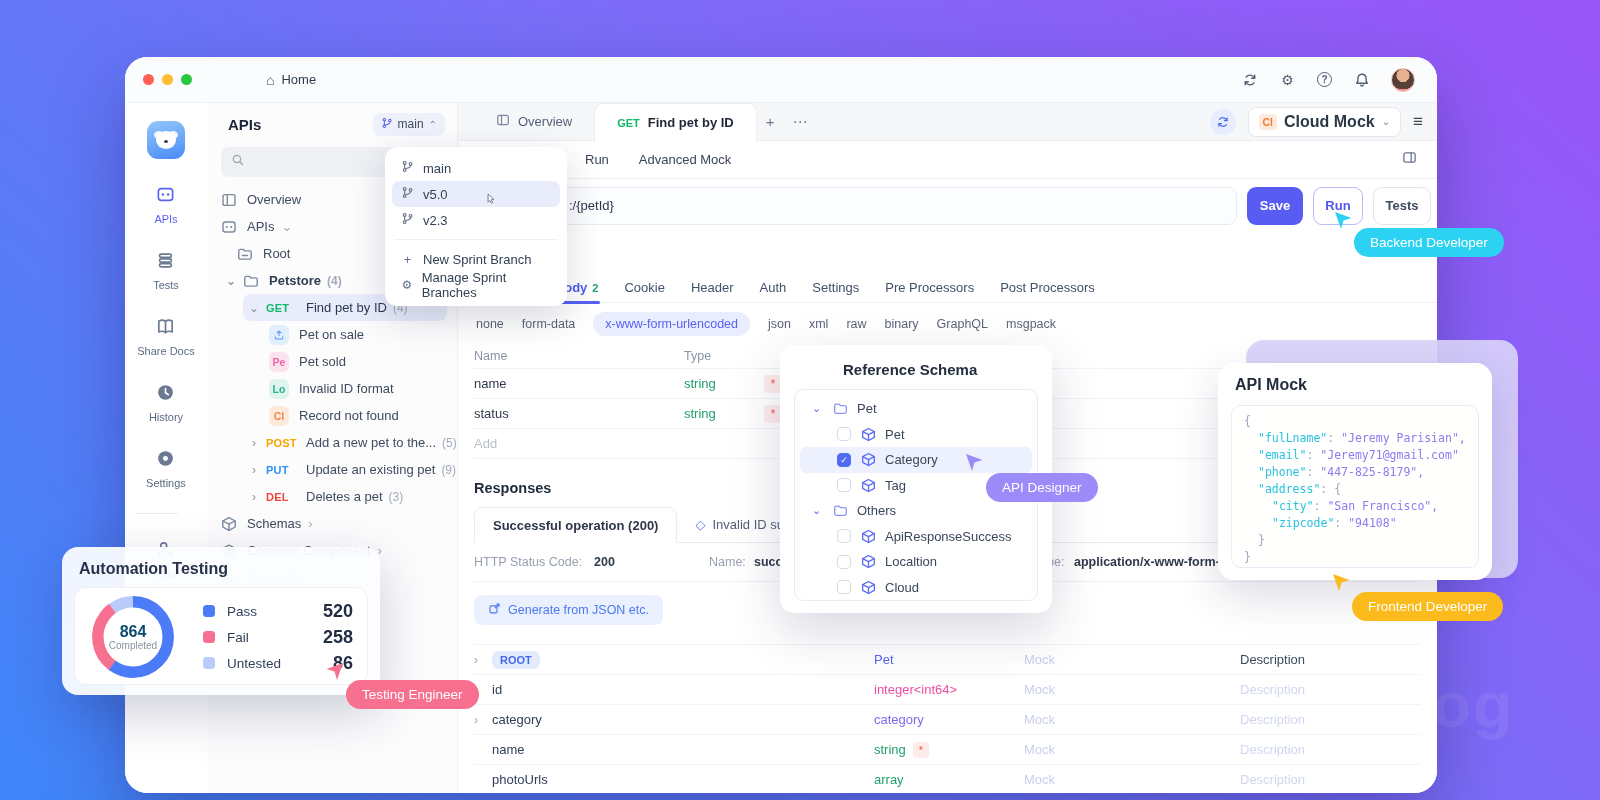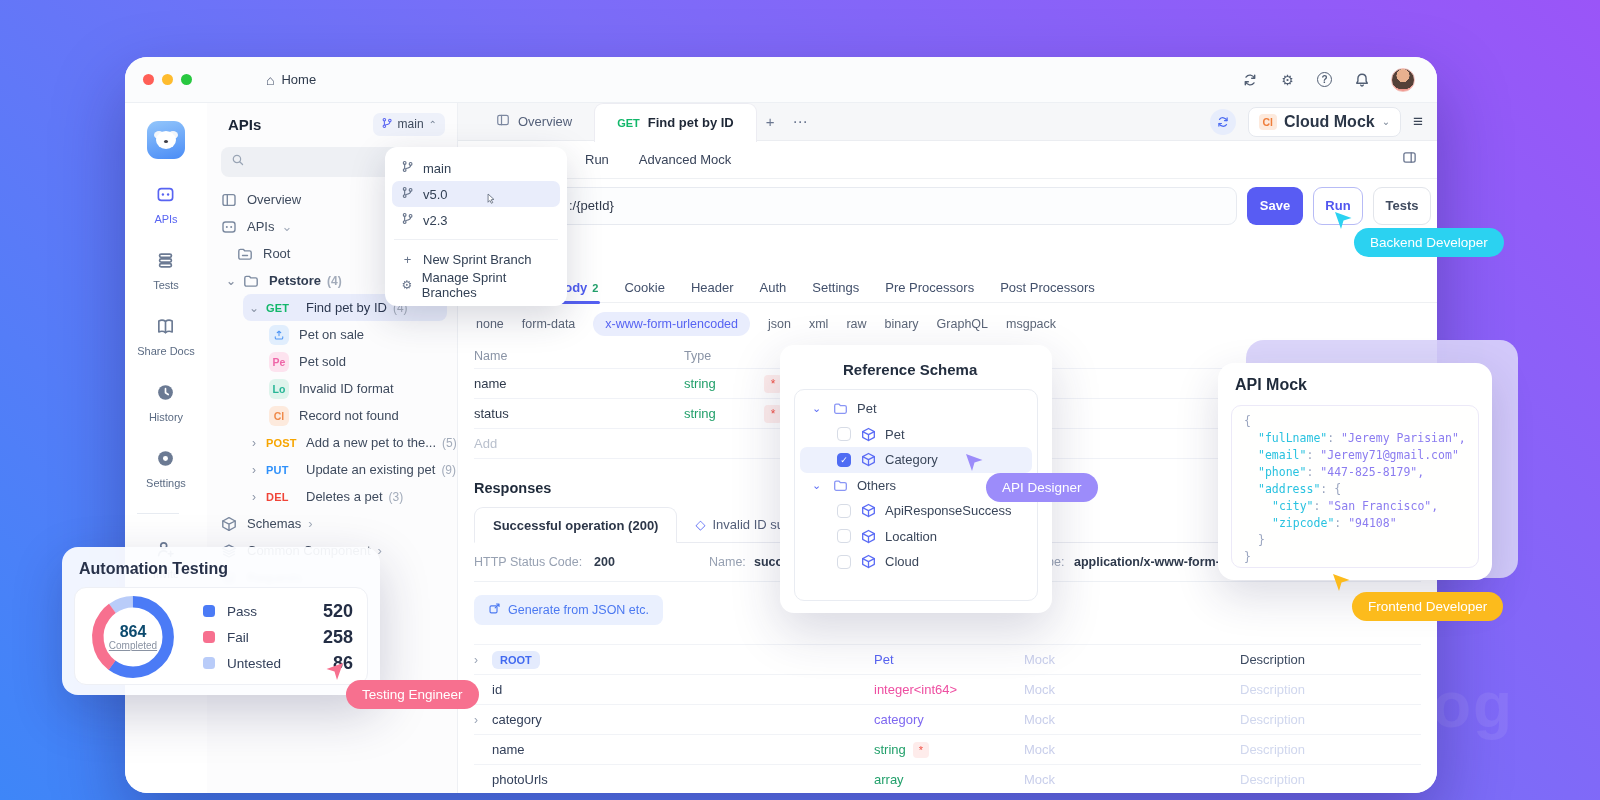--- a/index.html
+++ b/index.html
@@ -193,21 +193,21 @@
   .cursor { position:absolute; z-index:21; width:22px; height:22px; }
 
   .autocard { position:absolute; left:62px; top:547px; width:318px; height:148px; z-index:14;
     background:rgba(252,253,255,.94); border-radius:16px; box-shadow:0 18px 50px rgba(30,30,80,.22); }
   .ac-title { font-size:16px; font-weight:700; color:#28324a; margin:13px 0 0 17px; }
   .ac-inner { position:absolute; left:12px; right:12px; top:40px; bottom:10px; background:#fff; border:1px solid #eef0f5;
     border-radius:12px; }
   .donut-wrap { position:absolute; left:14px; top:5px; width:88px; height:88px; }
   .donut-center { position:absolute; inset:0; display:flex; flex-direction:column; align-items:center; justify-content:center; }
   .dc-val { font-size:16px; font-weight:700; color:#0c4a6e; line-height:17px; }
-  .dc-lab { font-size:10px; color:#8a93a3;text-decoration:underline; }
+  .dc-lab { font-size:10px; color:#8a93a3; }
   .legend { position:absolute; left:128px; top:10px; right:14px; }
   .leg-row { display:flex; align-items:center; height:26px; }
   .leg-sw { width:12px; height:12px; border-radius:3.5px; margin-right:12px; flex:none; }
   .leg-lab { font-size:13.5px; color:#33405a; }
   .leg-val { margin-left:auto; font-size:18px; font-weight:600; color:#232d44; }
 </style>
 </head>
 <body>
 
 <div class="stage">
@@ -684,20 +684,28 @@
         </div>
         <div class="rs-row hl">
           <span class="cbx on">✓</span>
           <span class="cube"><svg viewBox="0 0 16 16" fill="none" stroke="currentColor" stroke-width="1.4" stroke-linecap="round" stroke-linejoin="round">
               <path d="M8 1.6 14.2 5v6L8 14.4 1.8 11V5Z"></path>
               <path d="M1.8 5 8 8.2 14.2 5M8 8.2v6.2"></path>
             </svg></span>
           <span>Category</span>
         </div>
         <div class="rs-row">
+          <span class="cbx"></span>
+          <span class="cube"><svg viewBox="0 0 16 16" fill="none" stroke="currentColor" stroke-width="1.4" stroke-linecap="round" stroke-linejoin="round">
+              <path d="M8 1.6 14.2 5v6L8 14.4 1.8 11V5Z"></path>
+              <path d="M1.8 5 8 8.2 14.2 5M8 8.2v6.2"></path>
+            </svg></span>
+          <span>Tag</span>
+        </div>
+        <div class="rs-row">
           <span class="fchev">⌄</span>
           <span class="ficon"><svg viewBox="0 0 16 16" fill="none" stroke="currentColor" stroke-width="1.4" stroke-linecap="round" stroke-linejoin="round">
               <path d="M1.8 5c0-.9.7-1.6 1.6-1.6h3.1l1.4 1.5h4.7c.9 0 1.6.7 1.6 1.6v5c0 .9-.7 1.6-1.6 1.6H3.4c-.9 0-1.6-.7-1.6-1.6z"></path>
             </svg></span>
           <span>Others</span>
         </div>
         <div class="rs-row">
           <span class="cbx"></span>
           <span class="cube"><svg viewBox="0 0 16 16" fill="none" stroke="currentColor" stroke-width="1.4" stroke-linecap="round" stroke-linejoin="round">
               <path d="M8 1.6 14.2 5v6L8 14.4 1.8 11V5Z"></path>

